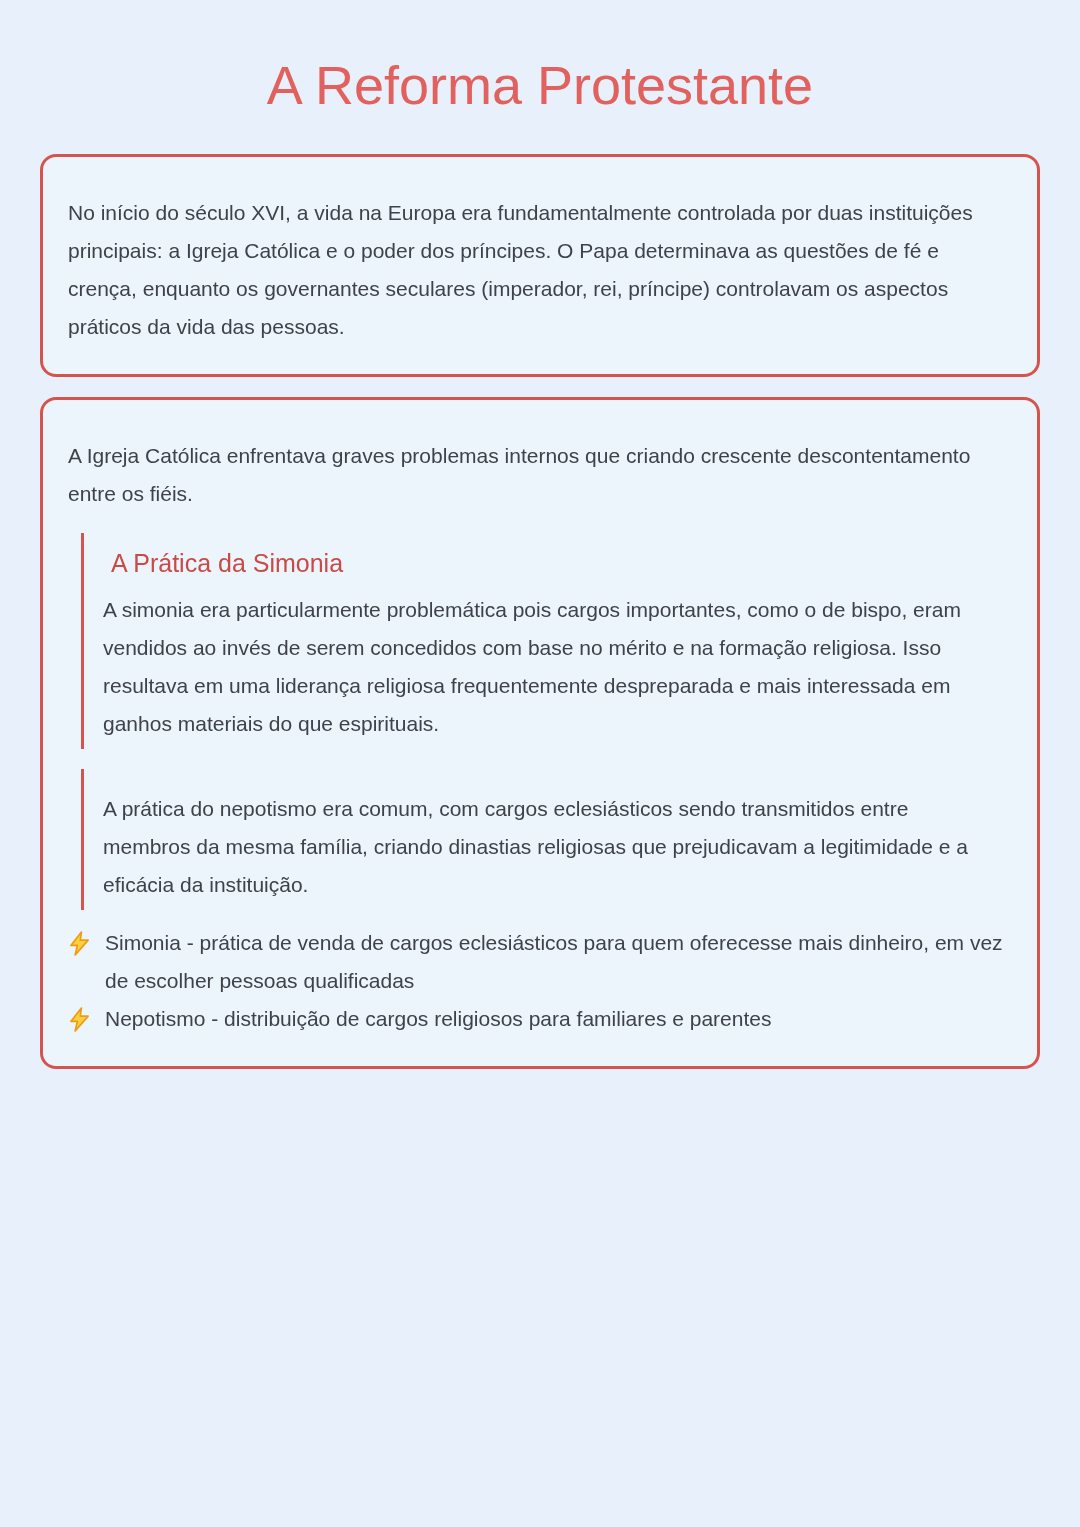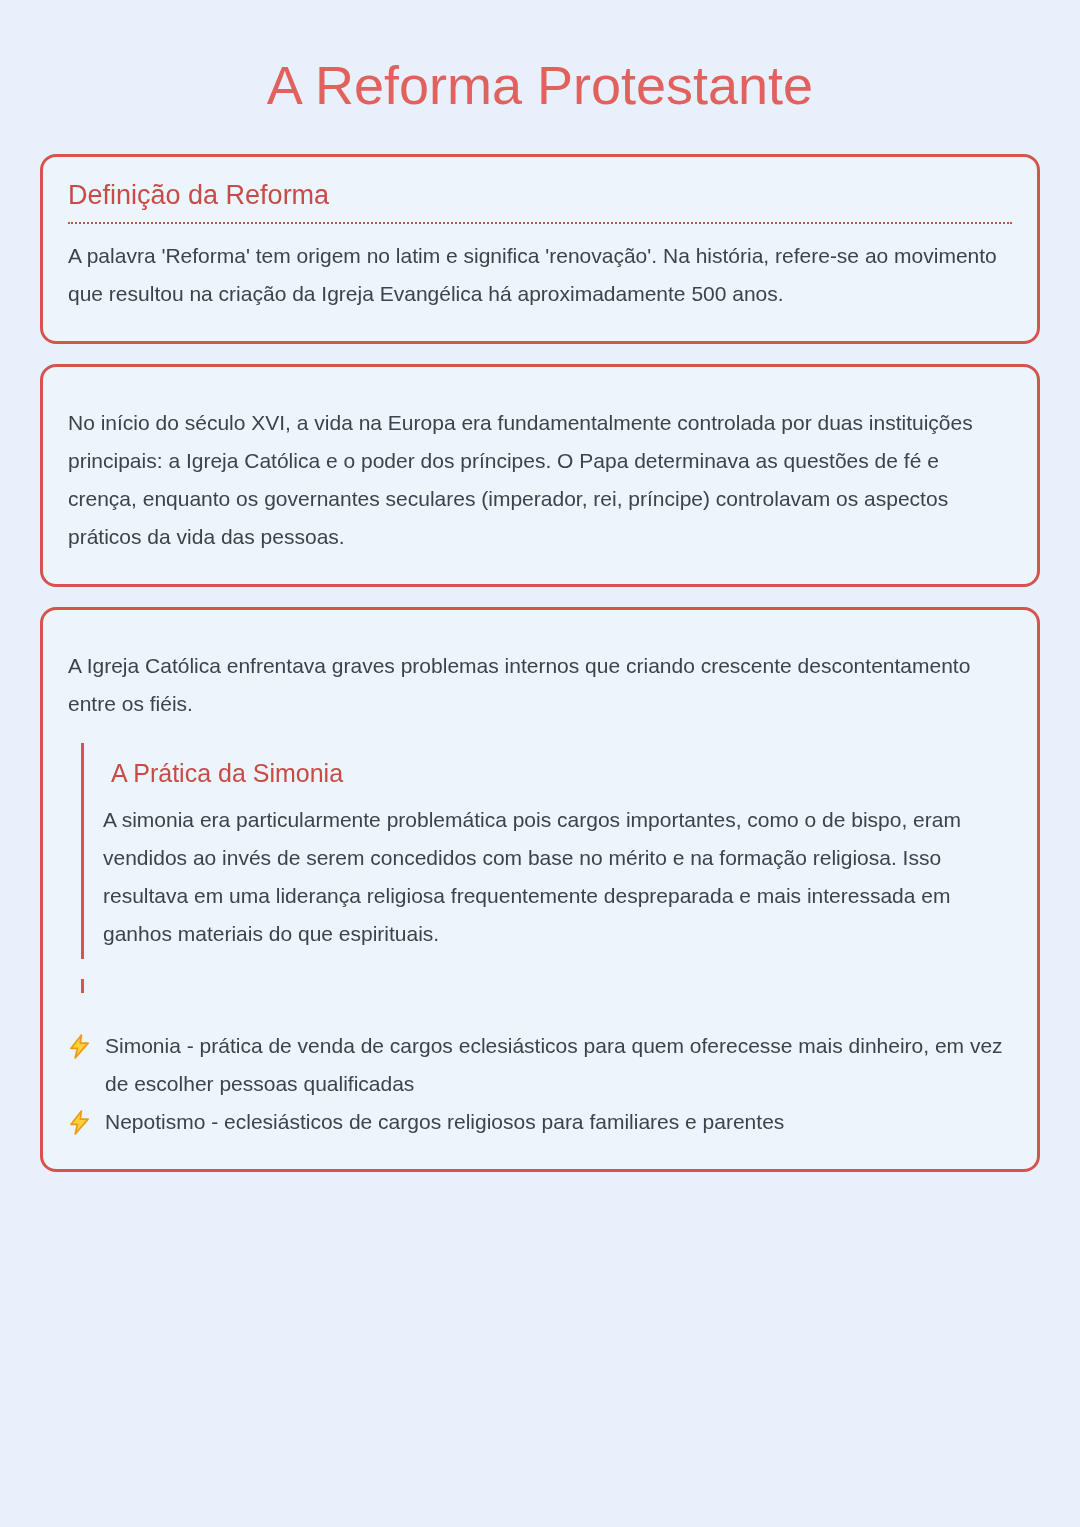--- a/index.html
+++ b/index.html
@@ -58,21 +58,21 @@
   .subsection h3{
     margin:8px;
     color:var(--heading-color);
     font-size:25px;
     font-weight:500;
     line-height:1.15;
   }
   .subsection .para{}
   ul.bullets{
     list-style:none;
-    margin:34px 0 0;
+    margin:14px 0 0;
     padding:0;
   }
   ul.bullets li{
     display:flex;
     align-items:flex-start;
     gap:14px;
     font-size:21px;
     line-height:38px;
     margin:0;
   }
@@ -83,53 +83,50 @@
   }
   .bolt svg{display:block;width:100%;height:100%;}
 </style>
 </head>
 <body>
 
 <div class="page">
 
   <h1 class="page-title">A Reforma Protestante</h1>
 
-  <section class="card">
-    <h2>Definição da Reforma</h2>
-    <p class="para">A palavra 'Reforma' tem origem no latim e significa 'renovação'. Na história, refere-se ao movimento que resultou na criação da Igreja Evangélica há aproximadamente 500 anos.</p>
-  </section>
 
   <section class="card">
     <p class="para">No início do século XVI, a vida na Europa era fundamentalmente controlada por duas instituições principais: a Igreja Católica e o poder dos príncipes. O Papa determinava as questões de fé e crença, enquanto os governantes seculares (imperador, rei, príncipe) controlavam os aspectos práticos da vida das pessoas.</p>
   </section>
 
   <section class="card">
     <p class="para">A Igreja Católica enfrentava graves problemas internos que criando crescente descontentamento entre os fiéis.</p>
 
     <div class="subsection">
       <h3>A Prática da Simonia</h3>
       <p class="para">A simonia era particularmente problemática pois cargos importantes, como o de bispo, eram vendidos ao invés de serem concedidos com base no mérito e na formação religiosa. Isso resultava em uma liderança religiosa frequentemente despreparada e mais interessada em ganhos materiais do que espirituais.</p>
     </div>
 
     <div class="subsection">
+      <p class="para">A prática do nepotismo era comum, com cargos eclesiásticos sendo transmitidos entre membros da mesma família, criando dinastias religiosas que prejudicavam a legitimidade e a eficácia da instituição.</p>
     </div>
 
     <ul class="bullets">
       <li>
         <span class="bolt">
           <svg viewBox="0 0 24 26" xmlns="http://www.w3.org/2000/svg">
             <polygon points="14,1 3,15 9.8,15 7.5,25 21,9.5 12.8,9.5" fill="var(--bolt-fill)" stroke="var(--bolt-stroke)" stroke-width="1.8" stroke-linejoin="round"></polygon>
           </svg>
         </span>
         <span>Simonia - prática de venda de cargos eclesiásticos para quem oferecesse mais dinheiro, em vez de escolher pessoas qualificadas</span>
       </li>
       <li>
         <span class="bolt">
           <svg viewBox="0 0 24 26" xmlns="http://www.w3.org/2000/svg">
             <polygon points="14,1 3,15 9.8,15 7.5,25 21,9.5 12.8,9.5" fill="var(--bolt-fill)" stroke="var(--bolt-stroke)" stroke-width="1.8" stroke-linejoin="round"></polygon>
           </svg>
         </span>
-        <span>Nepotismo - eclesiásticos de cargos religiosos para familiares e parentes</span>
+        <span>Nepotismo - distribuição de cargos religiosos para familiares e parentes</span>
       </li>
     </ul>
   </section>
 
 </div>
 
 </body></html>

